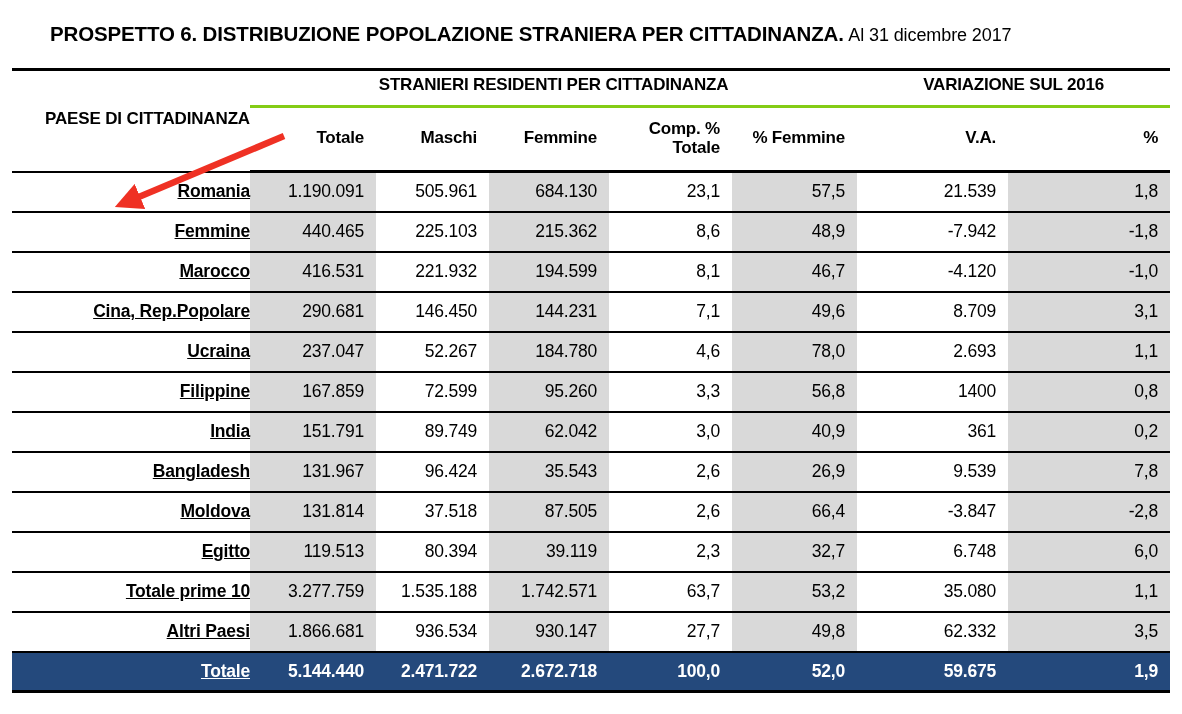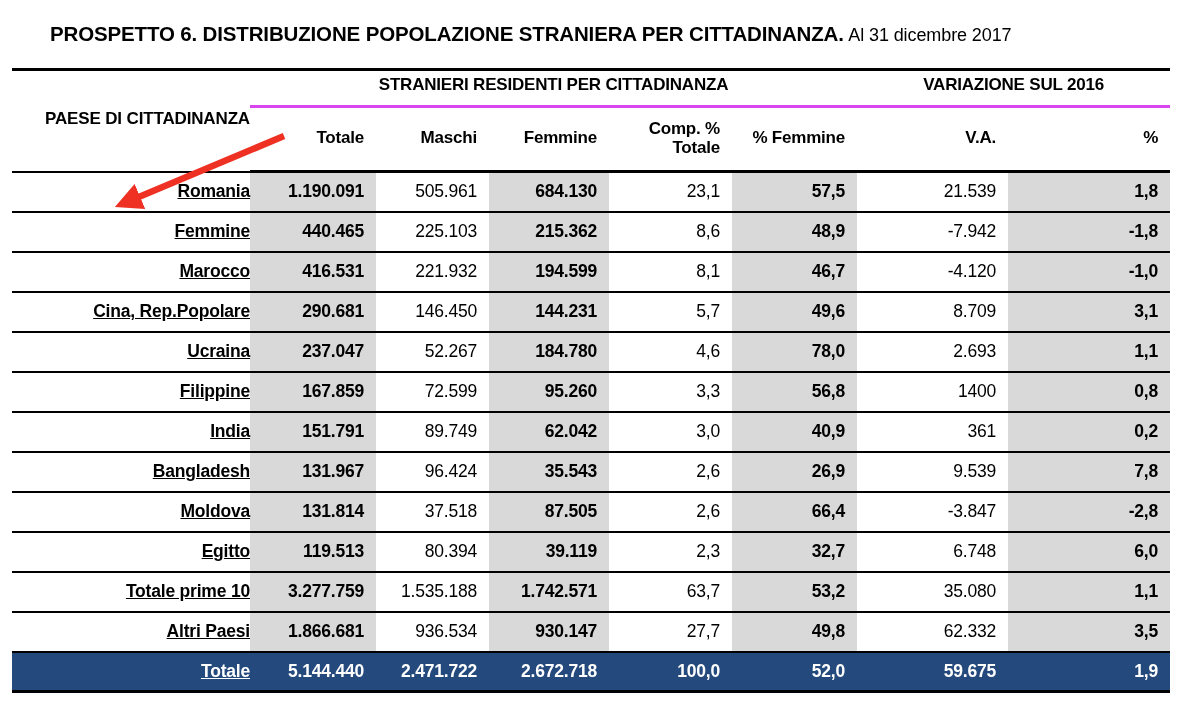--- a/index.html
+++ b/index.html
@@ -68,21 +68,21 @@
   .grp {
     height: 34px;
     font-size: 17px;
     font-weight: bold;
     text-align: center;
     letter-spacing: -0.2px;
     vertical-align: bottom;
     padding-bottom: 3px !important;
   }
   .grp-underline {
-    border-bottom: 3px solid #d946ef;
+    border-bottom: 3px solid #84cc16;
   }
 
   
   .sub {
     height: 60px;
     font-size: 17px;
     font-weight: bold;
     text-align: right;
     padding-right: 12px !important;
     padding-bottom: 2px !important;
@@ -112,21 +112,21 @@
     font-weight: bold;
     text-align: right;
     padding-left: 9px !important;
     text-decoration: underline;
   }
   td.num {
     text-align: right;
     padding-right: 12px !important;
     font-weight: normal;
   }
-  td.shade { background: #d9d9d9; font-weight: bold; }
+  td.shade { background: #d9d9d9; }
 
   
   tr.totalrow { height: 40px; }
   tr.totalrow td {
     background: #24497c !important;
     color: #ffffff;
     font-weight: bold;
     font-size: 17.5px;
     border-top: 2.5px solid #000;
     border-bottom: 3px solid #000;
@@ -225,21 +225,21 @@
           <td class="num">8,1</td>
           <td class="num shade">46,7</td>
           <td class="num">-4.120</td>
           <td class="num shade">-1,0</td>
         </tr>
         <tr class="datarow">
           <td class="name">Cina, Rep.Popolare</td>
           <td class="num shade">290.681</td>
           <td class="num">146.450</td>
           <td class="num shade">144.231</td>
-          <td class="num">5,7</td>
+          <td class="num">7,1</td>
           <td class="num shade">49,6</td>
           <td class="num">8.709</td>
           <td class="num shade">3,1</td>
         </tr>
         <tr class="datarow">
           <td class="name">Ucraina</td>
           <td class="num shade">237.047</td>
           <td class="num">52.267</td>
           <td class="num shade">184.780</td>
           <td class="num">4,6</td>

